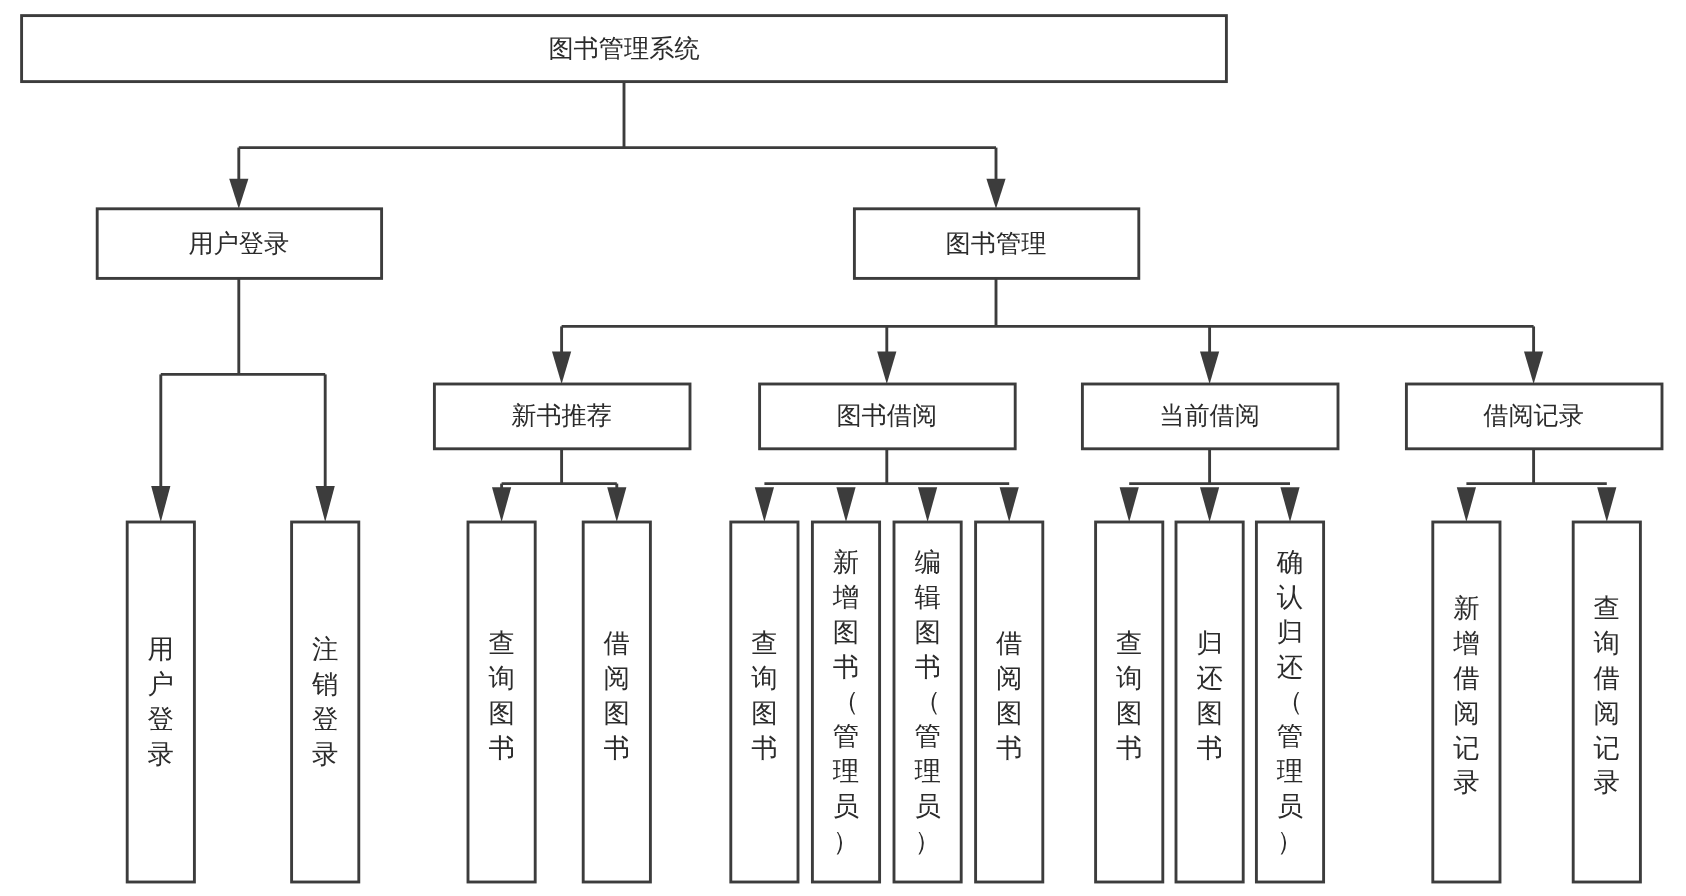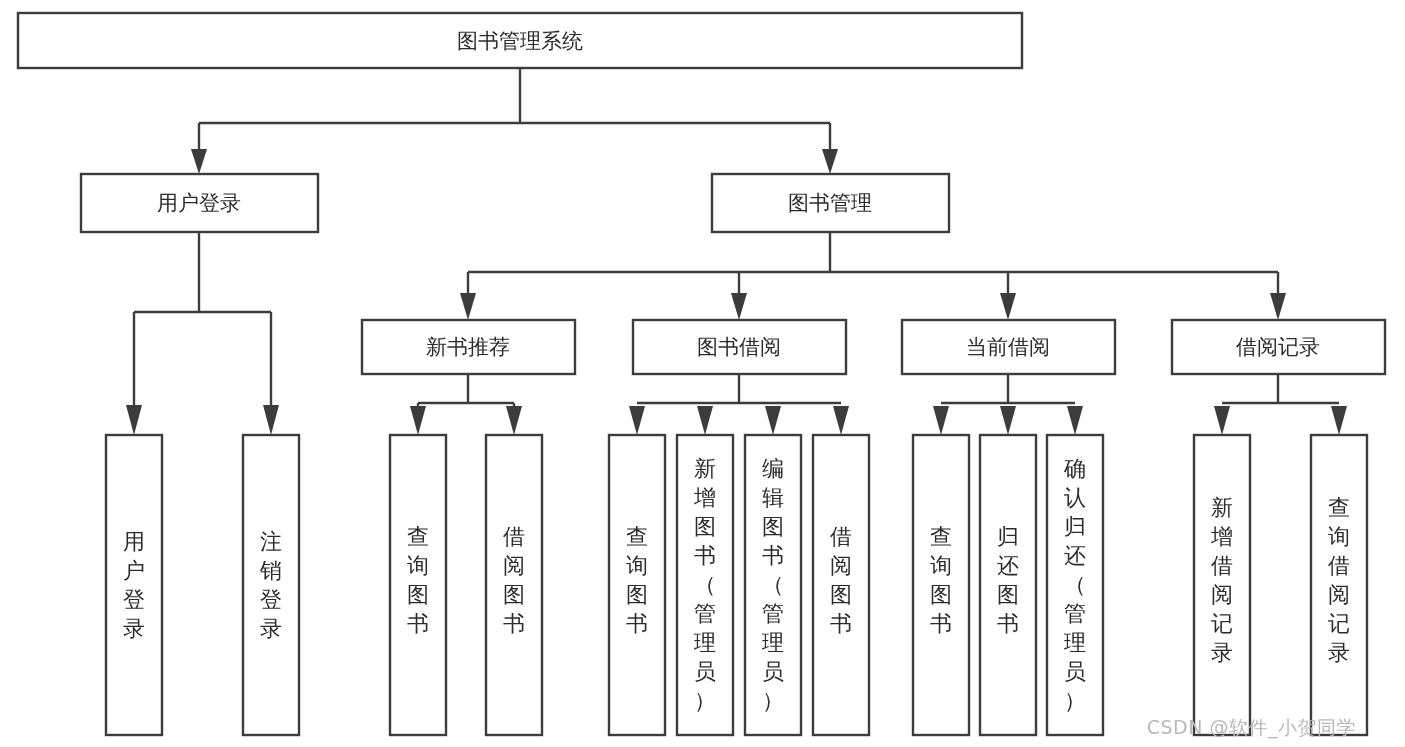--- a/index.html
+++ b/index.html
@@ -212,15 +212,14 @@
       <rect class="node-box" x="1194" y="435" width="56" height="300"></rect>
       <text class="node-label-v" x="1222" y="435"><tspan x="1222" y="514.5">新</tspan><tspan x="1222" y="543.5">增</tspan><tspan x="1222" y="572.5">借</tspan><tspan x="1222" y="601.5">阅</tspan><tspan x="1222" y="630.5">记</tspan><tspan x="1222" y="659.5">录</tspan></text>
     </g>
     <g>
       <rect class="node-box" x="1311" y="435" width="56" height="300"></rect>
       <text class="node-label-v" x="1339" y="435"><tspan x="1339" y="514.5">查</tspan><tspan x="1339" y="543.5">询</tspan><tspan x="1339" y="572.5">借</tspan><tspan x="1339" y="601.5">阅</tspan><tspan x="1339" y="630.5">记</tspan><tspan x="1339" y="659.5">录</tspan></text>
     </g>
 
   </svg>
 
-  <div class="watermark">CSDN @软件_小贺同学</div>
 
 </div>
 
 </body></html>

